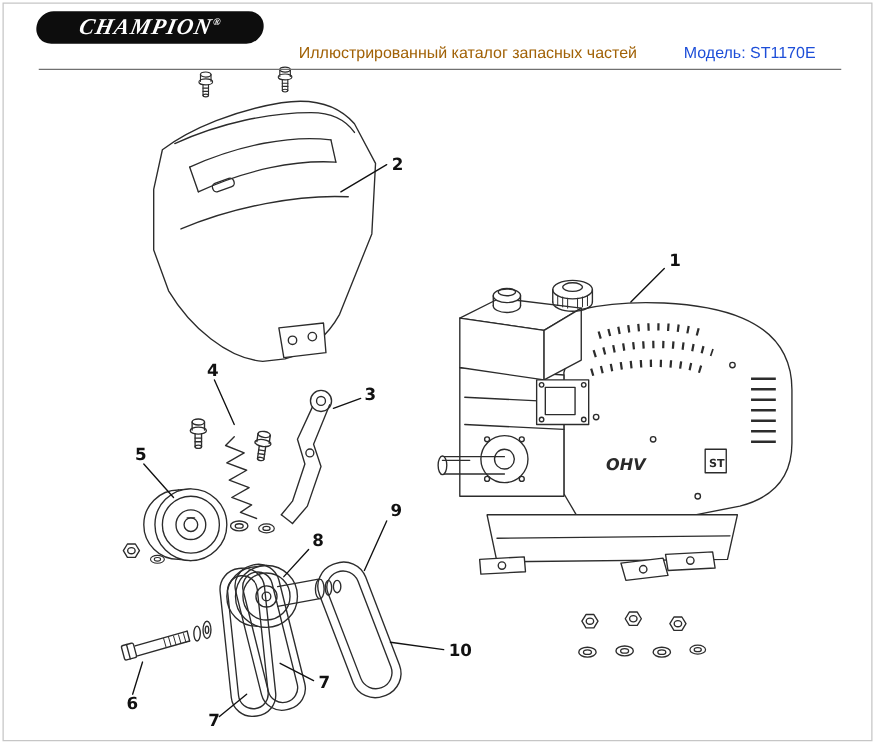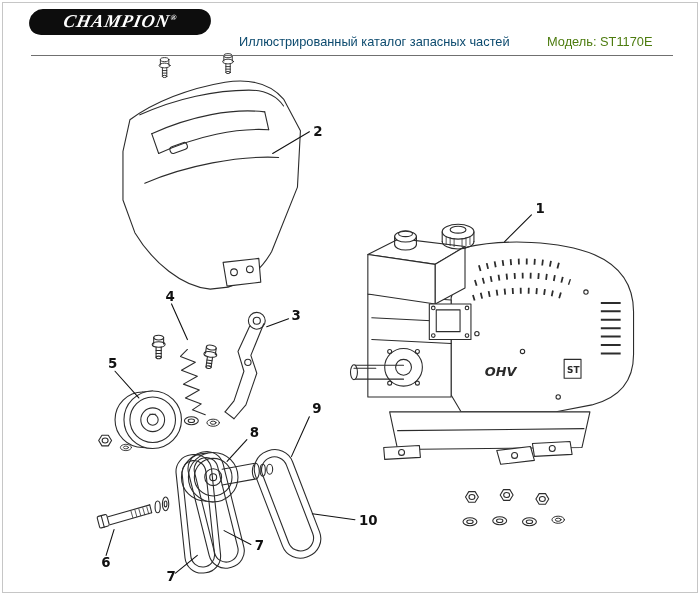--- a/index.html
+++ b/index.html
@@ -30,25 +30,25 @@
     white-space:nowrap;
   }
   .reg { font-size:8px; vertical-align:super; }
   .logo-tagline {
     text-align:right; padding-right:10px; margin-top:-1px;
     font-style:italic; font-weight:bold; font-size:12.5px;
     color:#c2181d;
   }
   .doc-title {
     position:absolute; left:236px; top:31px; z-index:3;
-    font-size:12.8px; color:#0c4a6e;
+    font-size:12.8px; color:#a16207;
   }
   .model {
     position:absolute; left:544px; top:31px; z-index:3;
-    font-size:12.8px; color:#4d7c0f;
+    font-size:12.8px; color:#1d4ed8;
   }
   .header-rule {
     position:absolute; left:28px; right:24px; top:52px; z-index:3;
     border-top:1.4px solid #707070;
   }
   
   .diagram {
     position:absolute; left:0; top:0; width:100%; height:100%;
     stroke:#2c2c2c; fill:none;
     stroke-width:1.1; stroke-linecap:round; stroke-linejoin:round;

